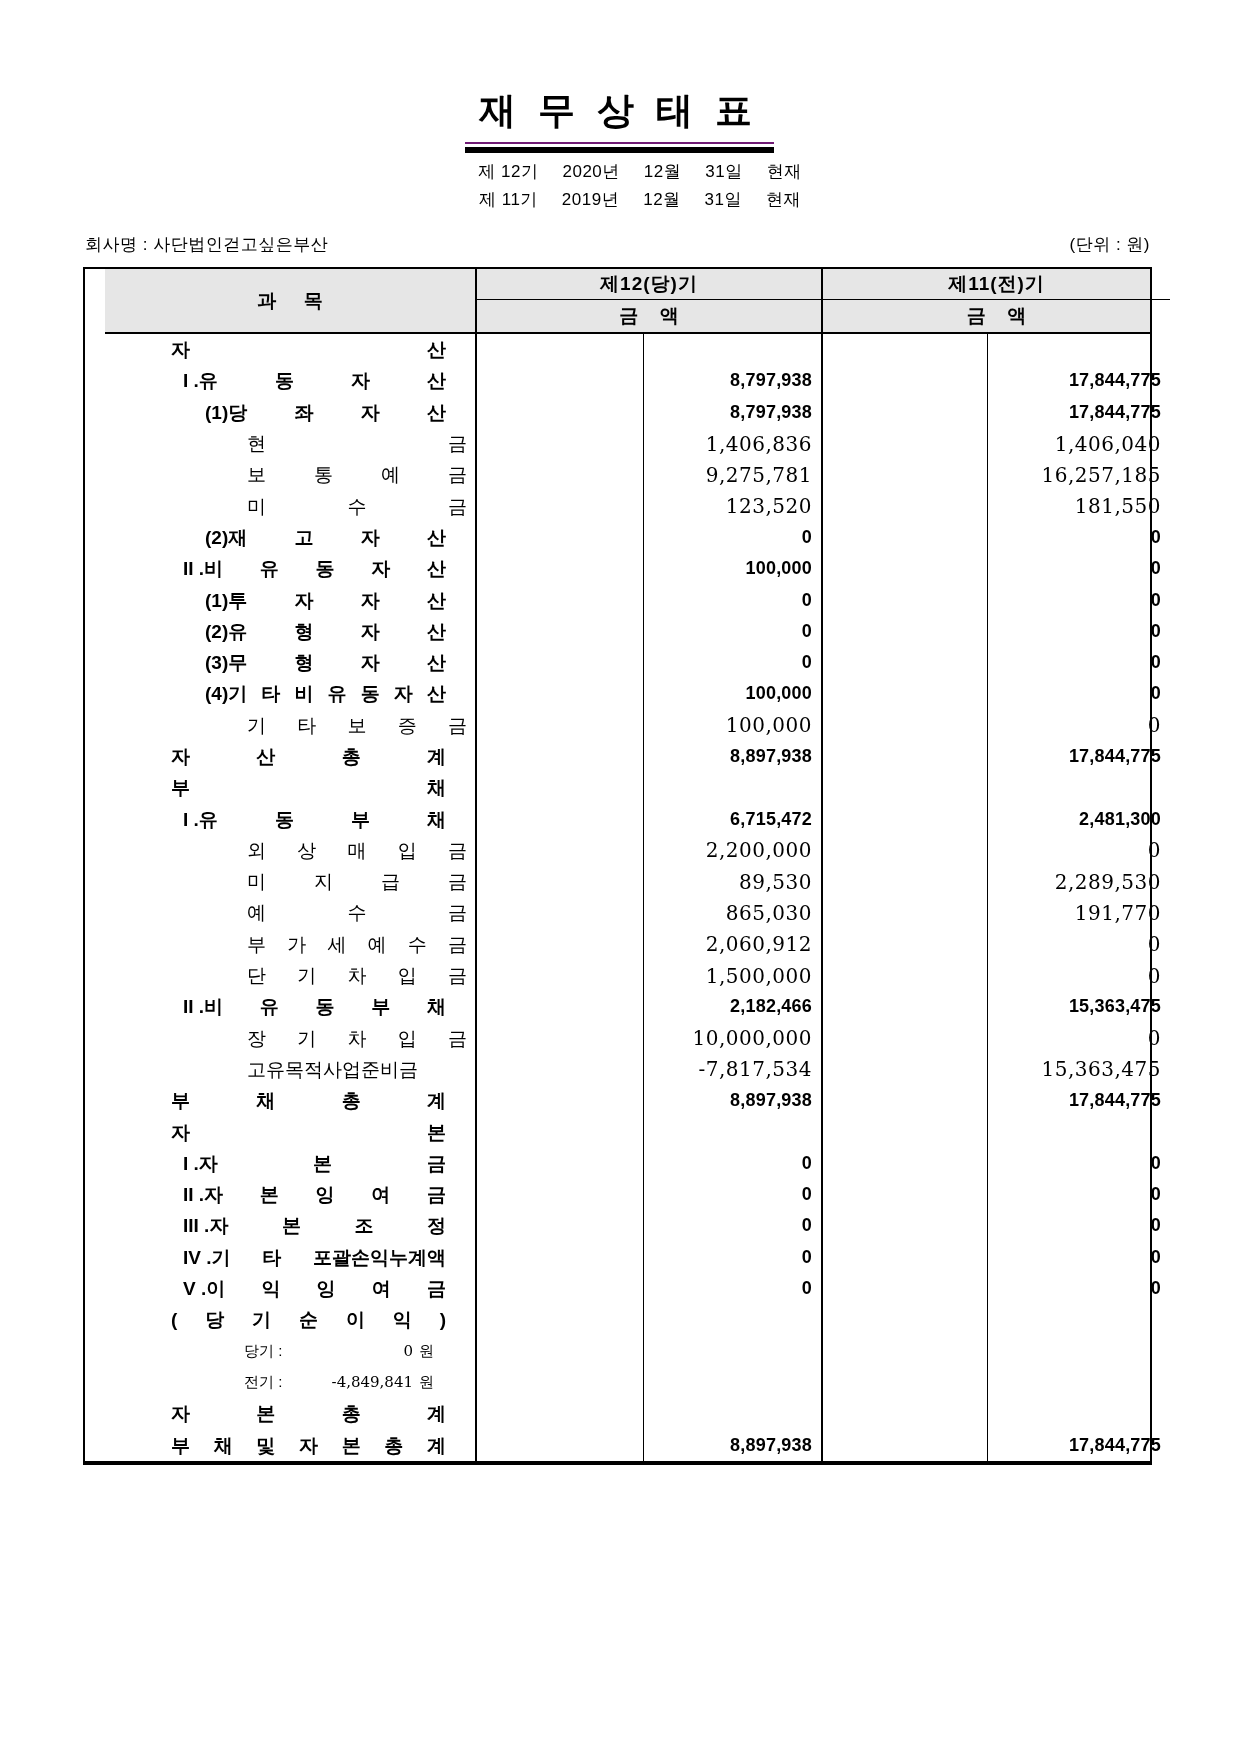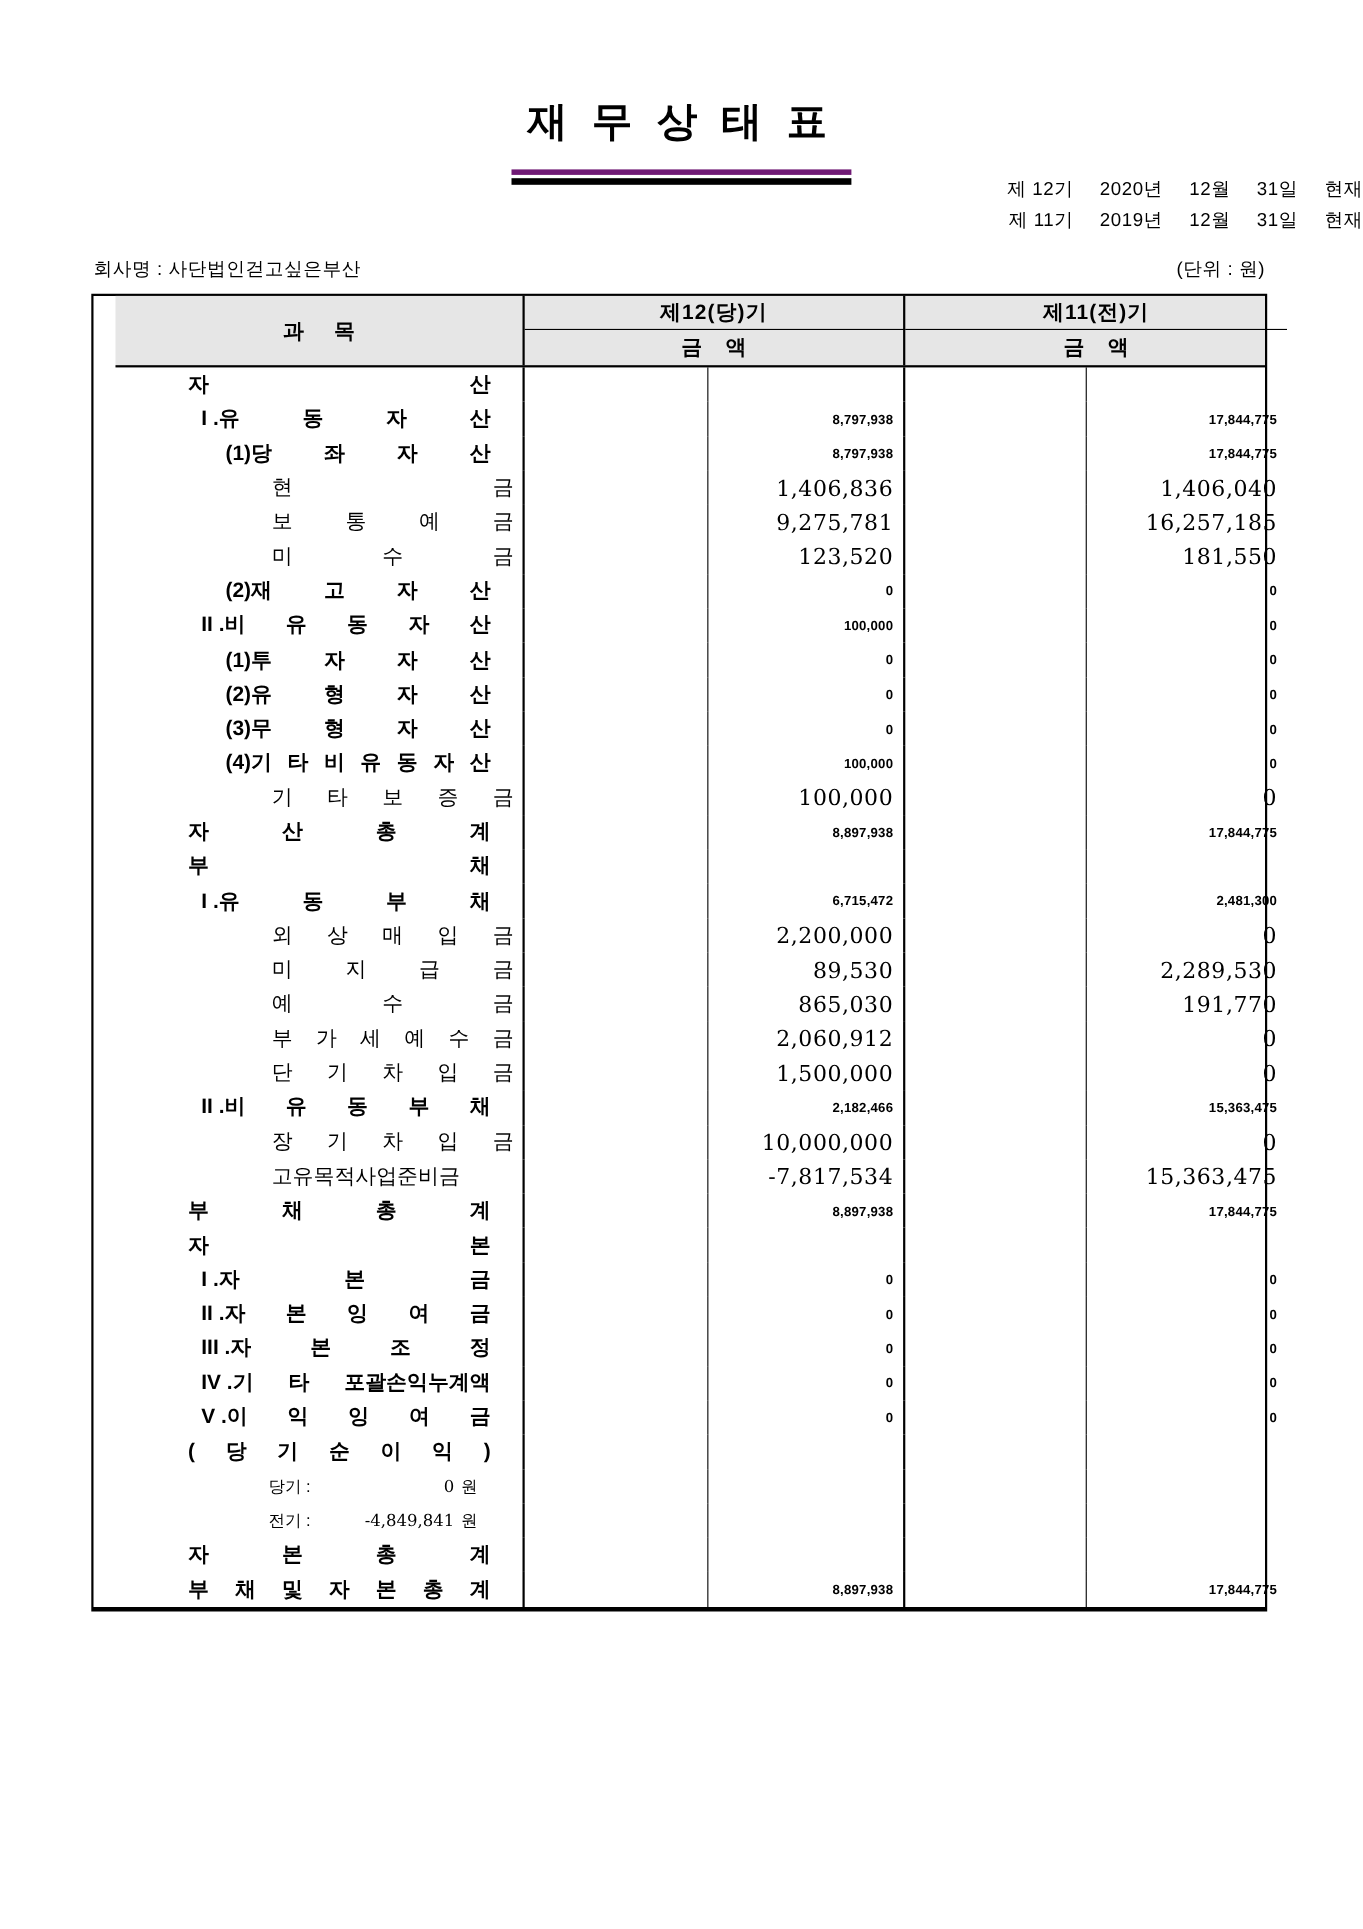--- a/index.html
+++ b/index.html
@@ -12,28 +12,28 @@
   .page { position:relative; width:1239px; height:1754px; background:#fff; overflow:hidden; }
 
   
   .title-wrap {
     position:absolute; top:86px; left:0; width:100%; text-align:center;
   }
   .title-inner { display:inline-block; }
   .title-text {
     display:block;
     font-size:37px; font-weight:700; letter-spacing:22px; padding-left:14px;
-    border-bottom:5px solid #701a75; padding-bottom:18px; white-space:nowrap;font-family:Liberation Serif, serif;
+    border-bottom:2px solid #701a75; padding-bottom:6px; white-space:nowrap;font-family:Liberation Serif, serif;
   }
   .title-bar { height:6px; background:#000; margin-top:3px; }
 
   
   .periods { position:absolute; top:158px; left:0; width:100%; }
   .period-line {
-    display:flex; justify-content:flex-end; gap:24px;
+    display:flex; justify-content:center; gap:24px;
     font-size:17px; line-height:28px; letter-spacing:0.5px; white-space:pre;padding-left:41px;
   }
 
   
   .company-row {
     position:absolute; top:233px; left:85px; width:1065px;
     display:flex; justify-content:space-between; align-items:flex-end;
     font-size:17px; letter-spacing:0.5px; white-space:pre;
   }
 
@@ -82,21 +82,21 @@
   .lvl2 { margin-left:100px; margin-right:29px; }
   .lvl3 { margin-left:142px; margin-right:8px; }
 
   .val {
     flex:1; text-align:right; padding-right:9px;
     font-family:"DejaVu Serif","Liberation Serif",serif;
     font-size:20px; letter-spacing:0.5px;
   }
   .trow.b .val {
     font-family:"Liberation Sans","DejaVu Sans",sans-serif;
-    font-weight:700; font-size:12px; letter-spacing:0.2px;
+    font-weight:700; font-size:18px; letter-spacing:0.2px;
   }
 
   
   .note {
     flex:1; display:flex; align-items:center;
     margin-left:139px; margin-right:41px;
     font-size:15px; white-space:pre;
   }
   .namt {
     flex:1; text-align:right;

